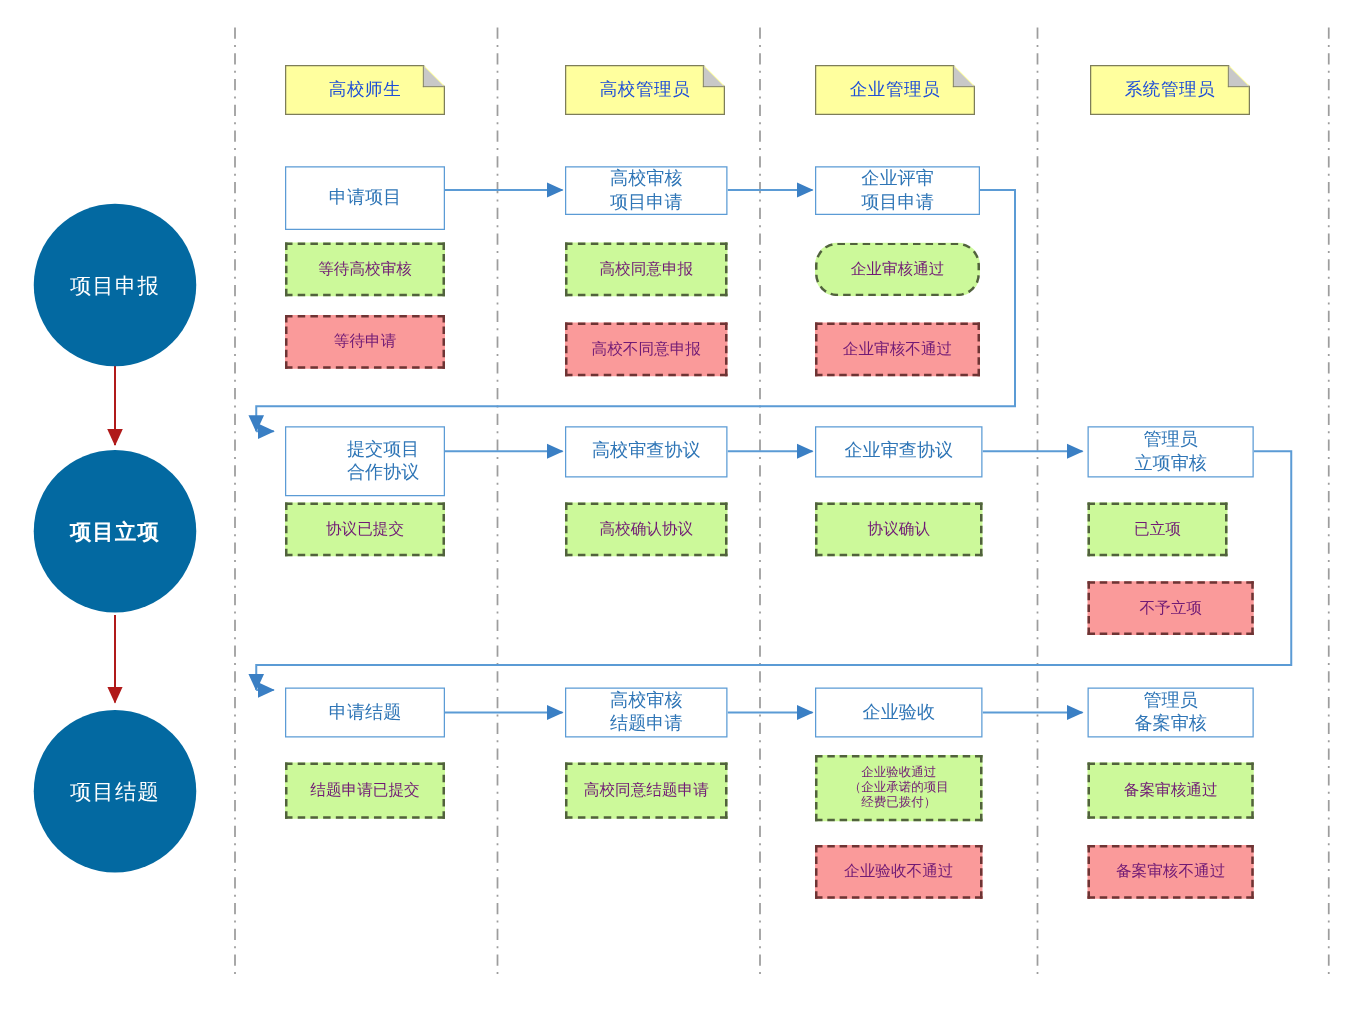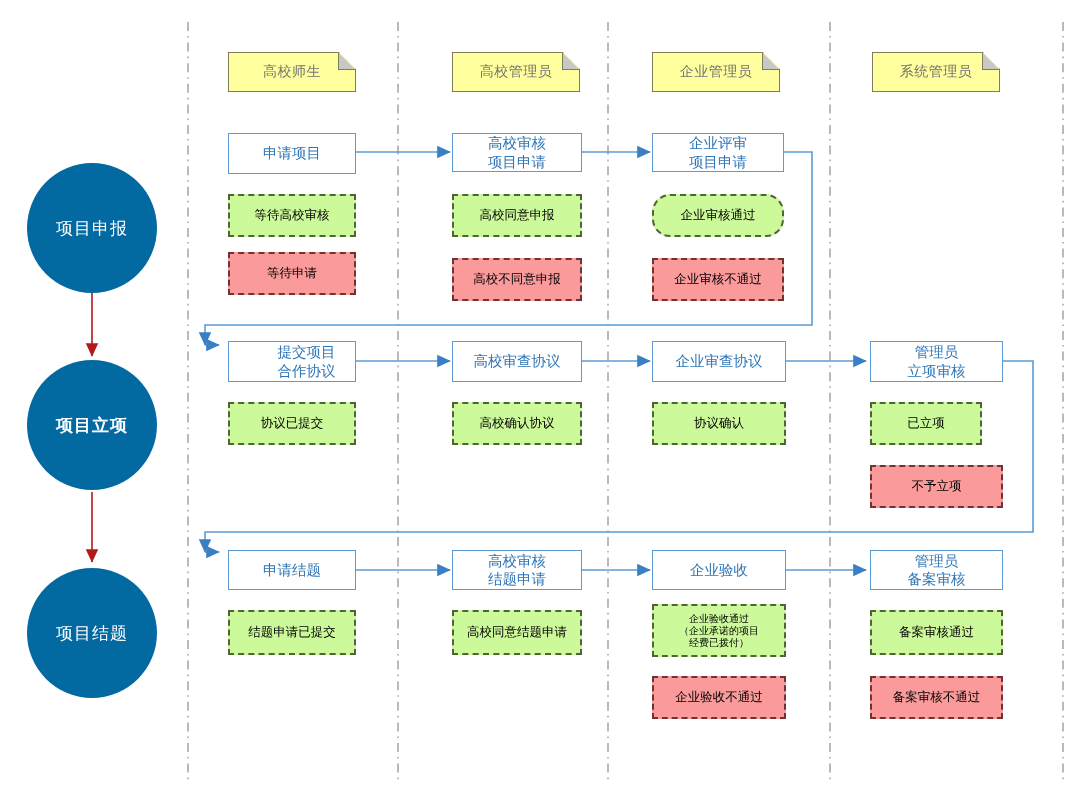--- a/index.html
+++ b/index.html
@@ -27,21 +27,21 @@
   
   .lane-note {
     position: absolute;
     background: #ffff9e;
     border: 1px solid #7d7d5a;
     box-sizing: border-box;
     display: flex;
     align-items: center;
     justify-content: center;
     font-size: 14px;
-    color: #737373;
+    color: #1d4ed8;
     letter-spacing: 0.5px;
   }
   .lane-note .fold {
     position: absolute;
     top: -1px; right: -1px;
     width: 17px; height: 17px;
     background: #c8c8c8;
     border-left: 1px solid #7d7d5a;
     border-bottom: 1px solid #7d7d5a;
     clip-path: polygon(0 0, 100% 100%, 0 100%);
@@ -74,21 +74,21 @@
   
   .state {
     position: absolute;
     box-sizing: border-box;
     display: flex;
     align-items: center;
     justify-content: center;
     text-align: center;
     font-size: 12.5px;
     line-height: 1.2;
-    color: #000000;
+    color: #701a75;
     white-space: pre-line;
   }
   .state.ok {
     background: #ccf99a;
     border: 2px dashed #51623c;
   }
   .state.bad {
     background: #fa9a9a;
     border: 2px dashed #6e3434;
   }
@@ -182,35 +182,35 @@
     <span class="fold2"></span>
     <span class="fold"></span>
     <span class="note-label">企业管理员</span>
   </div>
   <div class="lane-note" style="left:872px; top:52px; width:128px; height:40px;">
     <span class="fold2"></span>
     <span class="fold"></span>
     <span class="note-label">系统管理员</span>
   </div>
 
-  <div class="proc" style="left:228px; top:133px; width:128px; height:41px;">申请项目</div>
+  <div class="proc" style="left:228px; top:133px; width:128px; height:51px;">申请项目</div>
   <div class="state ok" style="left:228px; top:194px; width:128px; height:43px;">等待高校审核</div>
   <div class="state bad" style="left:228px; top:252px; width:128px; height:43px;">等待申请</div>
 
   <div class="proc" style="left:452px; top:133px; width:130px; height:39px;">高校审核
 项目申请</div>
   <div class="state ok" style="left:452px; top:194px; width:130px; height:43px;">高校同意申报</div>
   <div class="state bad" style="left:452px; top:258px; width:130px; height:43px;">高校不同意申报</div>
 
   <div class="proc" style="left:652px; top:133px; width:132px; height:39px;">企业评审
 项目申请</div>
   <div class="state ok" style="left:652px; top:194px; width:132px; height:43px;border-radius:18px;">企业审核通过</div>
   <div class="state bad" style="left:652px; top:258px; width:132px; height:43px;">企业审核不通过</div>
 
-  <div class="proc" style="left:228px; top:341px; width:128px; height:41px;padding-left:29px;">提交项目
+  <div class="proc" style="left:228px; top:341px; width:128px; height:56px;padding-left:29px;">提交项目
 合作协议</div>
   <div class="state ok" style="left:228px; top:402px; width:128px; height:43px;">协议已提交</div>
 
   <div class="proc" style="left:452px; top:341px; width:130px; height:41px;">高校审查协议</div>
   <div class="state ok" style="left:452px; top:402px; width:130px; height:43px;">高校确认协议</div>
 
   <div class="proc" style="left:652px; top:341px; width:134px; height:41px;">企业审查协议</div>
   <div class="state ok" style="left:652px; top:402px; width:134px; height:43px;">协议确认</div>
 
   <div class="proc" style="left:870px; top:341px; width:133px; height:41px;">管理员

